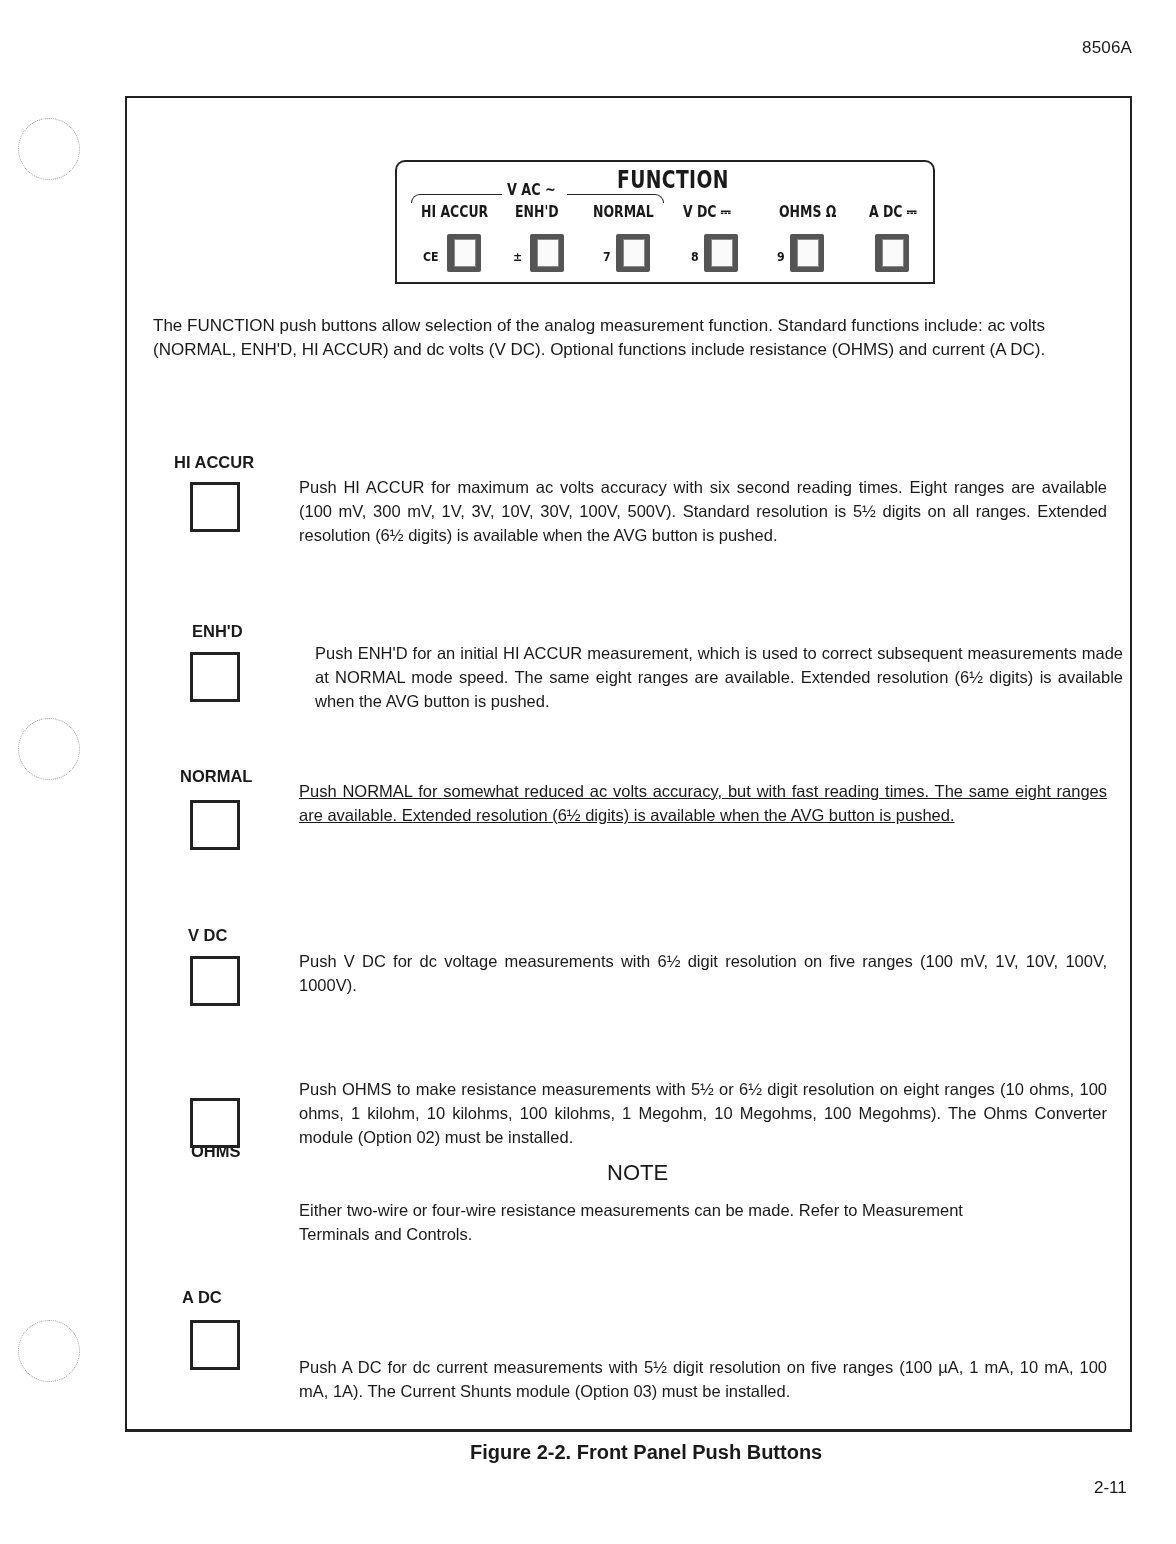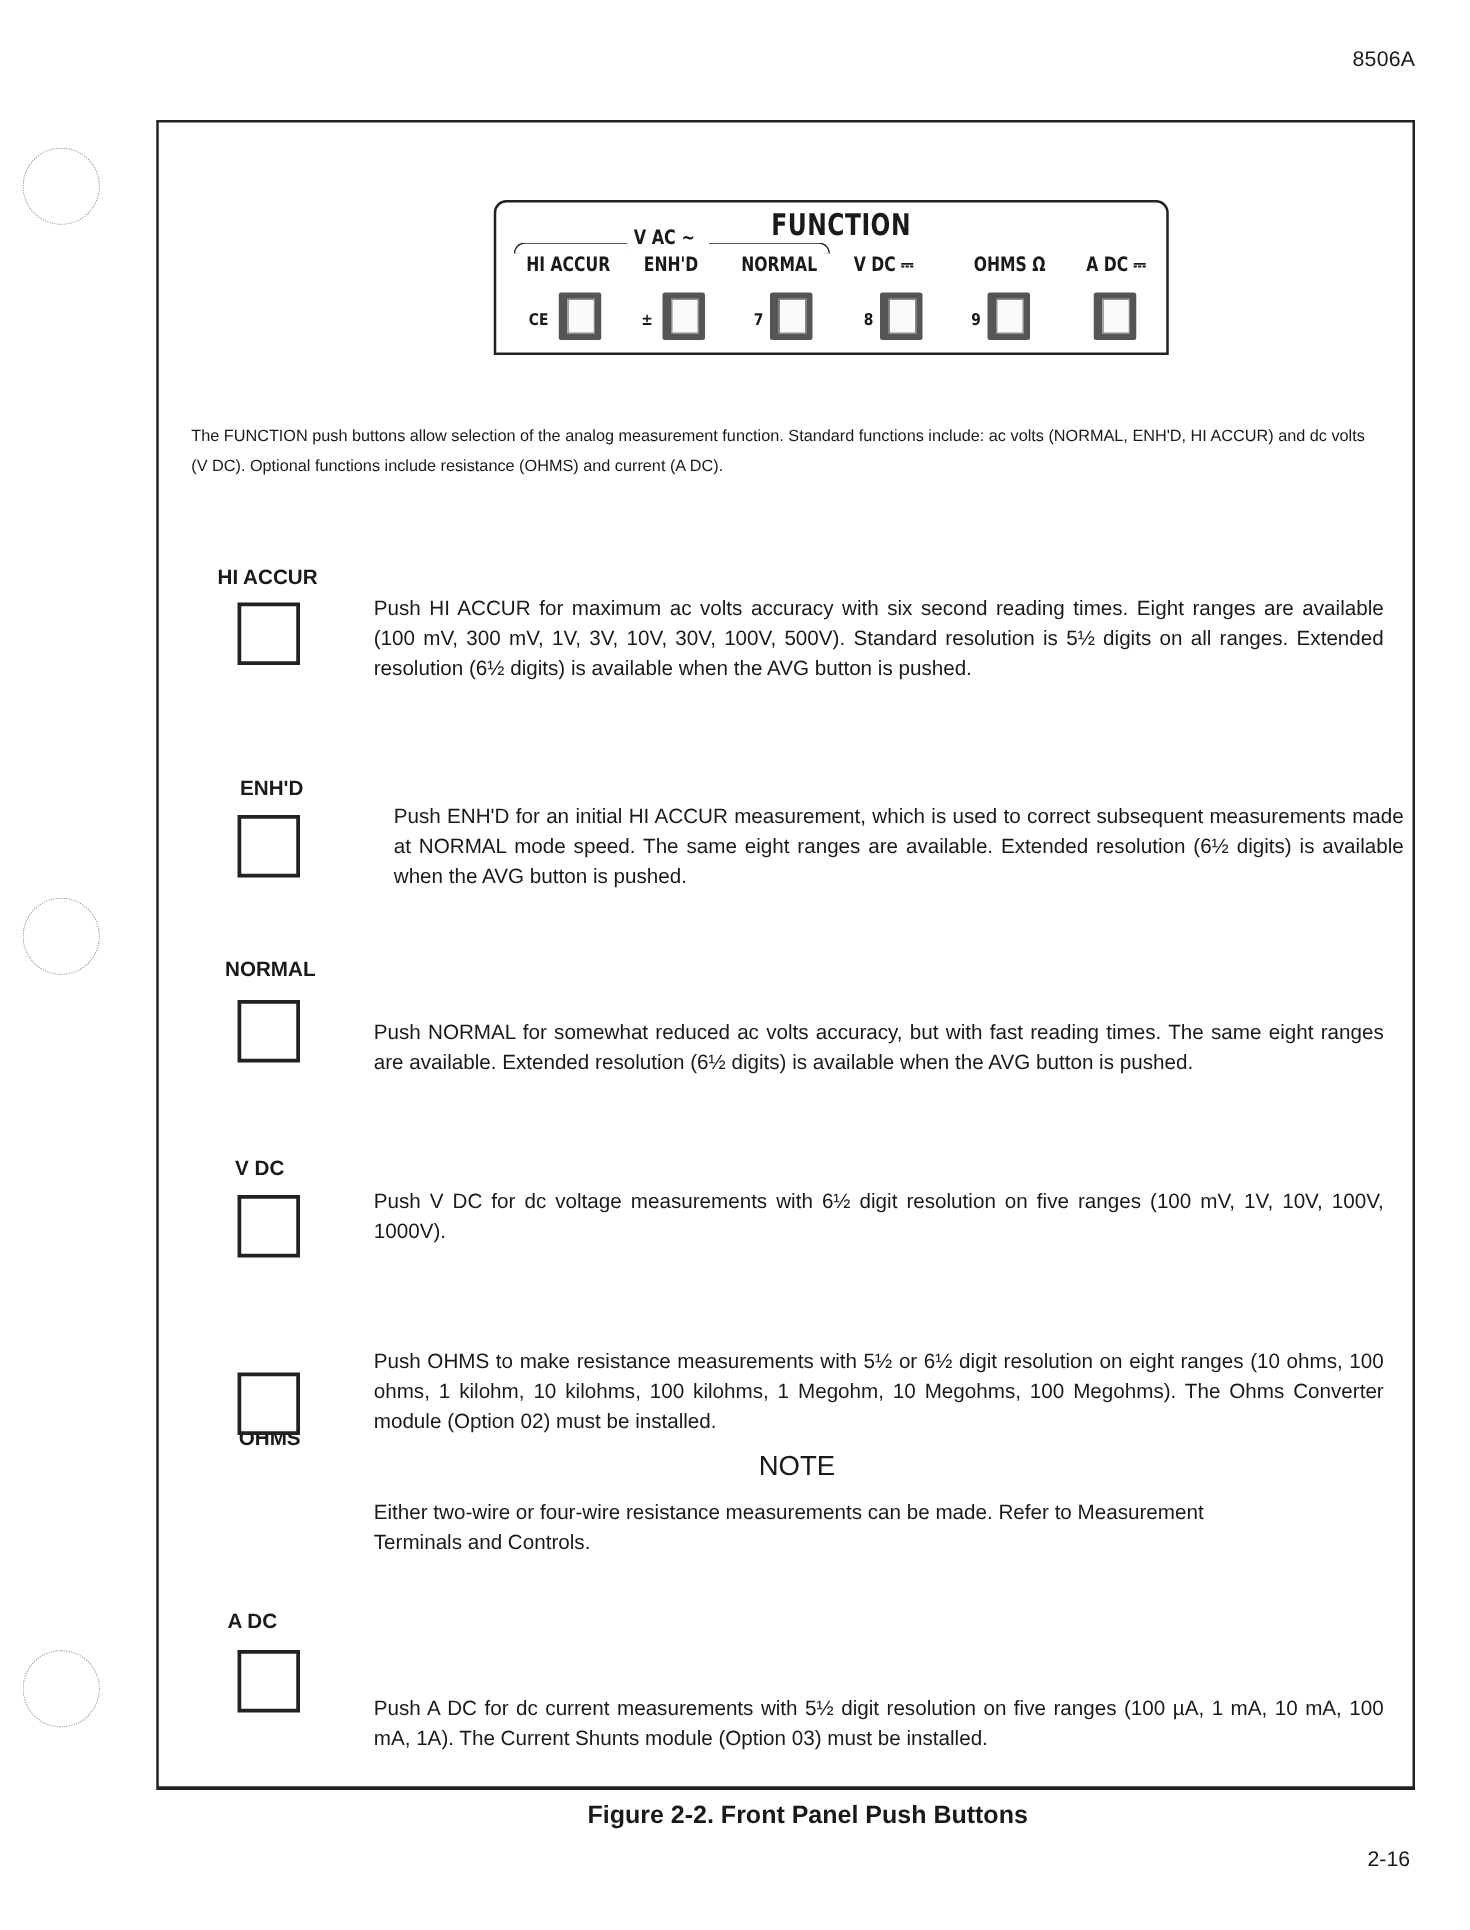--- a/index.html
+++ b/index.html
@@ -22,21 +22,21 @@
   .bracket-left { left: 14px; top: 32px; width: 90px; border-radius: 10px 0 0 0; border-left: 1.5px solid #222; height: 8px; }
   .bracket-right { left: 170px; top: 32px; width: 96px; border-radius: 0 10px 0 0; border-right: 1.5px solid #222; height: 8px; }
   .fn-label { top: 40px; font-family: "DejaVu Sans", sans-serif; font-weight: bold; font-size: 16px;
               transform: scaleX(0.78); transform-origin: left top; white-space: nowrap; }
   .key-label { top: 87px; font-family: "DejaVu Sans", sans-serif; font-weight: bold; font-size: 13px;
                transform: scaleX(0.85); transform-origin: left top; }
   .key { top: 72px; width: 34px; height: 38px; box-sizing: border-box;
          border: 5px solid #555; border-left-width: 7px; background: #fafafa;
          box-shadow: inset 0 0 0 1px #888; border-radius: 2px; }
 
-  .intro { left: 153px; top: 337px; width: 955px; font-size: 13px; line-height: 24px; }
+  .intro { left: 153px; top: 314px; width: 955px; font-size: 17px; line-height: 24px; }
 
   .btn-title { font-weight: bold; font-size: 16.5px; }
   .btn-box { width: 50px; height: 50px; border: 3px solid #222; box-sizing: border-box; background: #fff; }
   .desc { left: 299px; width: 808px; font-size: 16.5px; line-height: 24px; text-align: justify; }
   .note-head { left: 607px; font-size: 22px; }
 
   .caption { left: 470px; top: 1441px; font-weight: bold; font-size: 20px; }
   .page-num { left: 1094px; top: 1478px; font-size: 17px; }
 </style>
 </head>
@@ -81,30 +81,30 @@
 <div class="abs btn-title" style="left:174px;top:453px;">HI ACCUR</div>
 <div class="abs btn-box" style="left:190px;top:482px;"></div>
 <div class="abs desc" style="top:475px;">Push HI ACCUR for maximum ac volts accuracy with six second reading times. Eight ranges are available (100 mV, 300 mV, 1V, 3V, 10V, 30V, 100V, 500V). Standard resolution is 5½ digits on all ranges. Extended resolution (6½ digits) is available when the AVG button is pushed.</div>
 
 <div class="abs btn-title" style="left:192px;top:622px;">ENH'D</div>
 <div class="abs btn-box" style="left:190px;top:652px;"></div>
 <div class="abs desc" style="top:641px;margin-left:16px;">Push ENH'D for an initial HI ACCUR measurement, which is used to correct subsequent measurements made at NORMAL mode speed. The same eight ranges are available. Extended resolution (6½ digits) is available when the AVG button is pushed.</div>
 
 <div class="abs btn-title" style="left:180px;top:767px;">NORMAL</div>
 <div class="abs btn-box" style="left:190px;top:800px;"></div>
-<div class="abs desc" style="top:814px;">Push NORMAL for somewhat reduced ac volts accuracy, but with fast reading times. The same eight ranges are available. Extended resolution (6½ digits) is available when the AVG button is pushed.</div>
+<div class="abs desc" style="top:779px;text-decoration:underline;">Push NORMAL for somewhat reduced ac volts accuracy, but with fast reading times. The same eight ranges are available. Extended resolution (6½ digits) is available when the AVG button is pushed.</div>
 
 <div class="abs btn-title" style="left:188px;top:926px;">V DC</div>
 <div class="abs btn-box" style="left:190px;top:956px;"></div>
 <div class="abs desc" style="top:949px;">Push V DC for dc voltage measurements with 6½ digit resolution on five ranges (100 mV, 1V, 10V, 100V, 1000V).</div>
 
 <div class="abs btn-title" style="left:191px;top:1107px;margin-top:35px;">OHMS</div>
 <div class="abs btn-box" style="left:190px;top:1098px;"></div>
 <div class="abs desc" style="top:1077px;">Push OHMS to make resistance measurements with 5½ or 6½ digit resolution on eight ranges (10 ohms, 100 ohms, 1 kilohm, 10 kilohms, 100 kilohms, 1 Megohm, 10 Megohms, 100 Megohms). The Ohms Converter module (Option 02) must be installed.</div>
 <div class="abs note-head" style="top:1160px;">NOTE</div>
 <div class="abs desc" style="top:1198px;width:700px;text-align:left;">Either two-wire or four-wire resistance measurements can be made. Refer to Measurement Terminals and Controls.</div>
 
 <div class="abs btn-title" style="left:182px;top:1288px;">A DC</div>
 <div class="abs btn-box" style="left:190px;top:1320px;"></div>
 <div class="abs desc" style="top:1320px;margin-top:35px;">Push A DC for dc current measurements with 5½ digit resolution on five ranges (100 µA, 1 mA, 10 mA, 100 mA, 1A). The Current Shunts module (Option 03) must be installed.</div>
 
 <div class="abs caption">Figure 2-2. Front Panel Push Buttons</div>
-<div class="abs page-num">2-16</div>
+<div class="abs page-num">2-11</div>
 
 </body></html>

